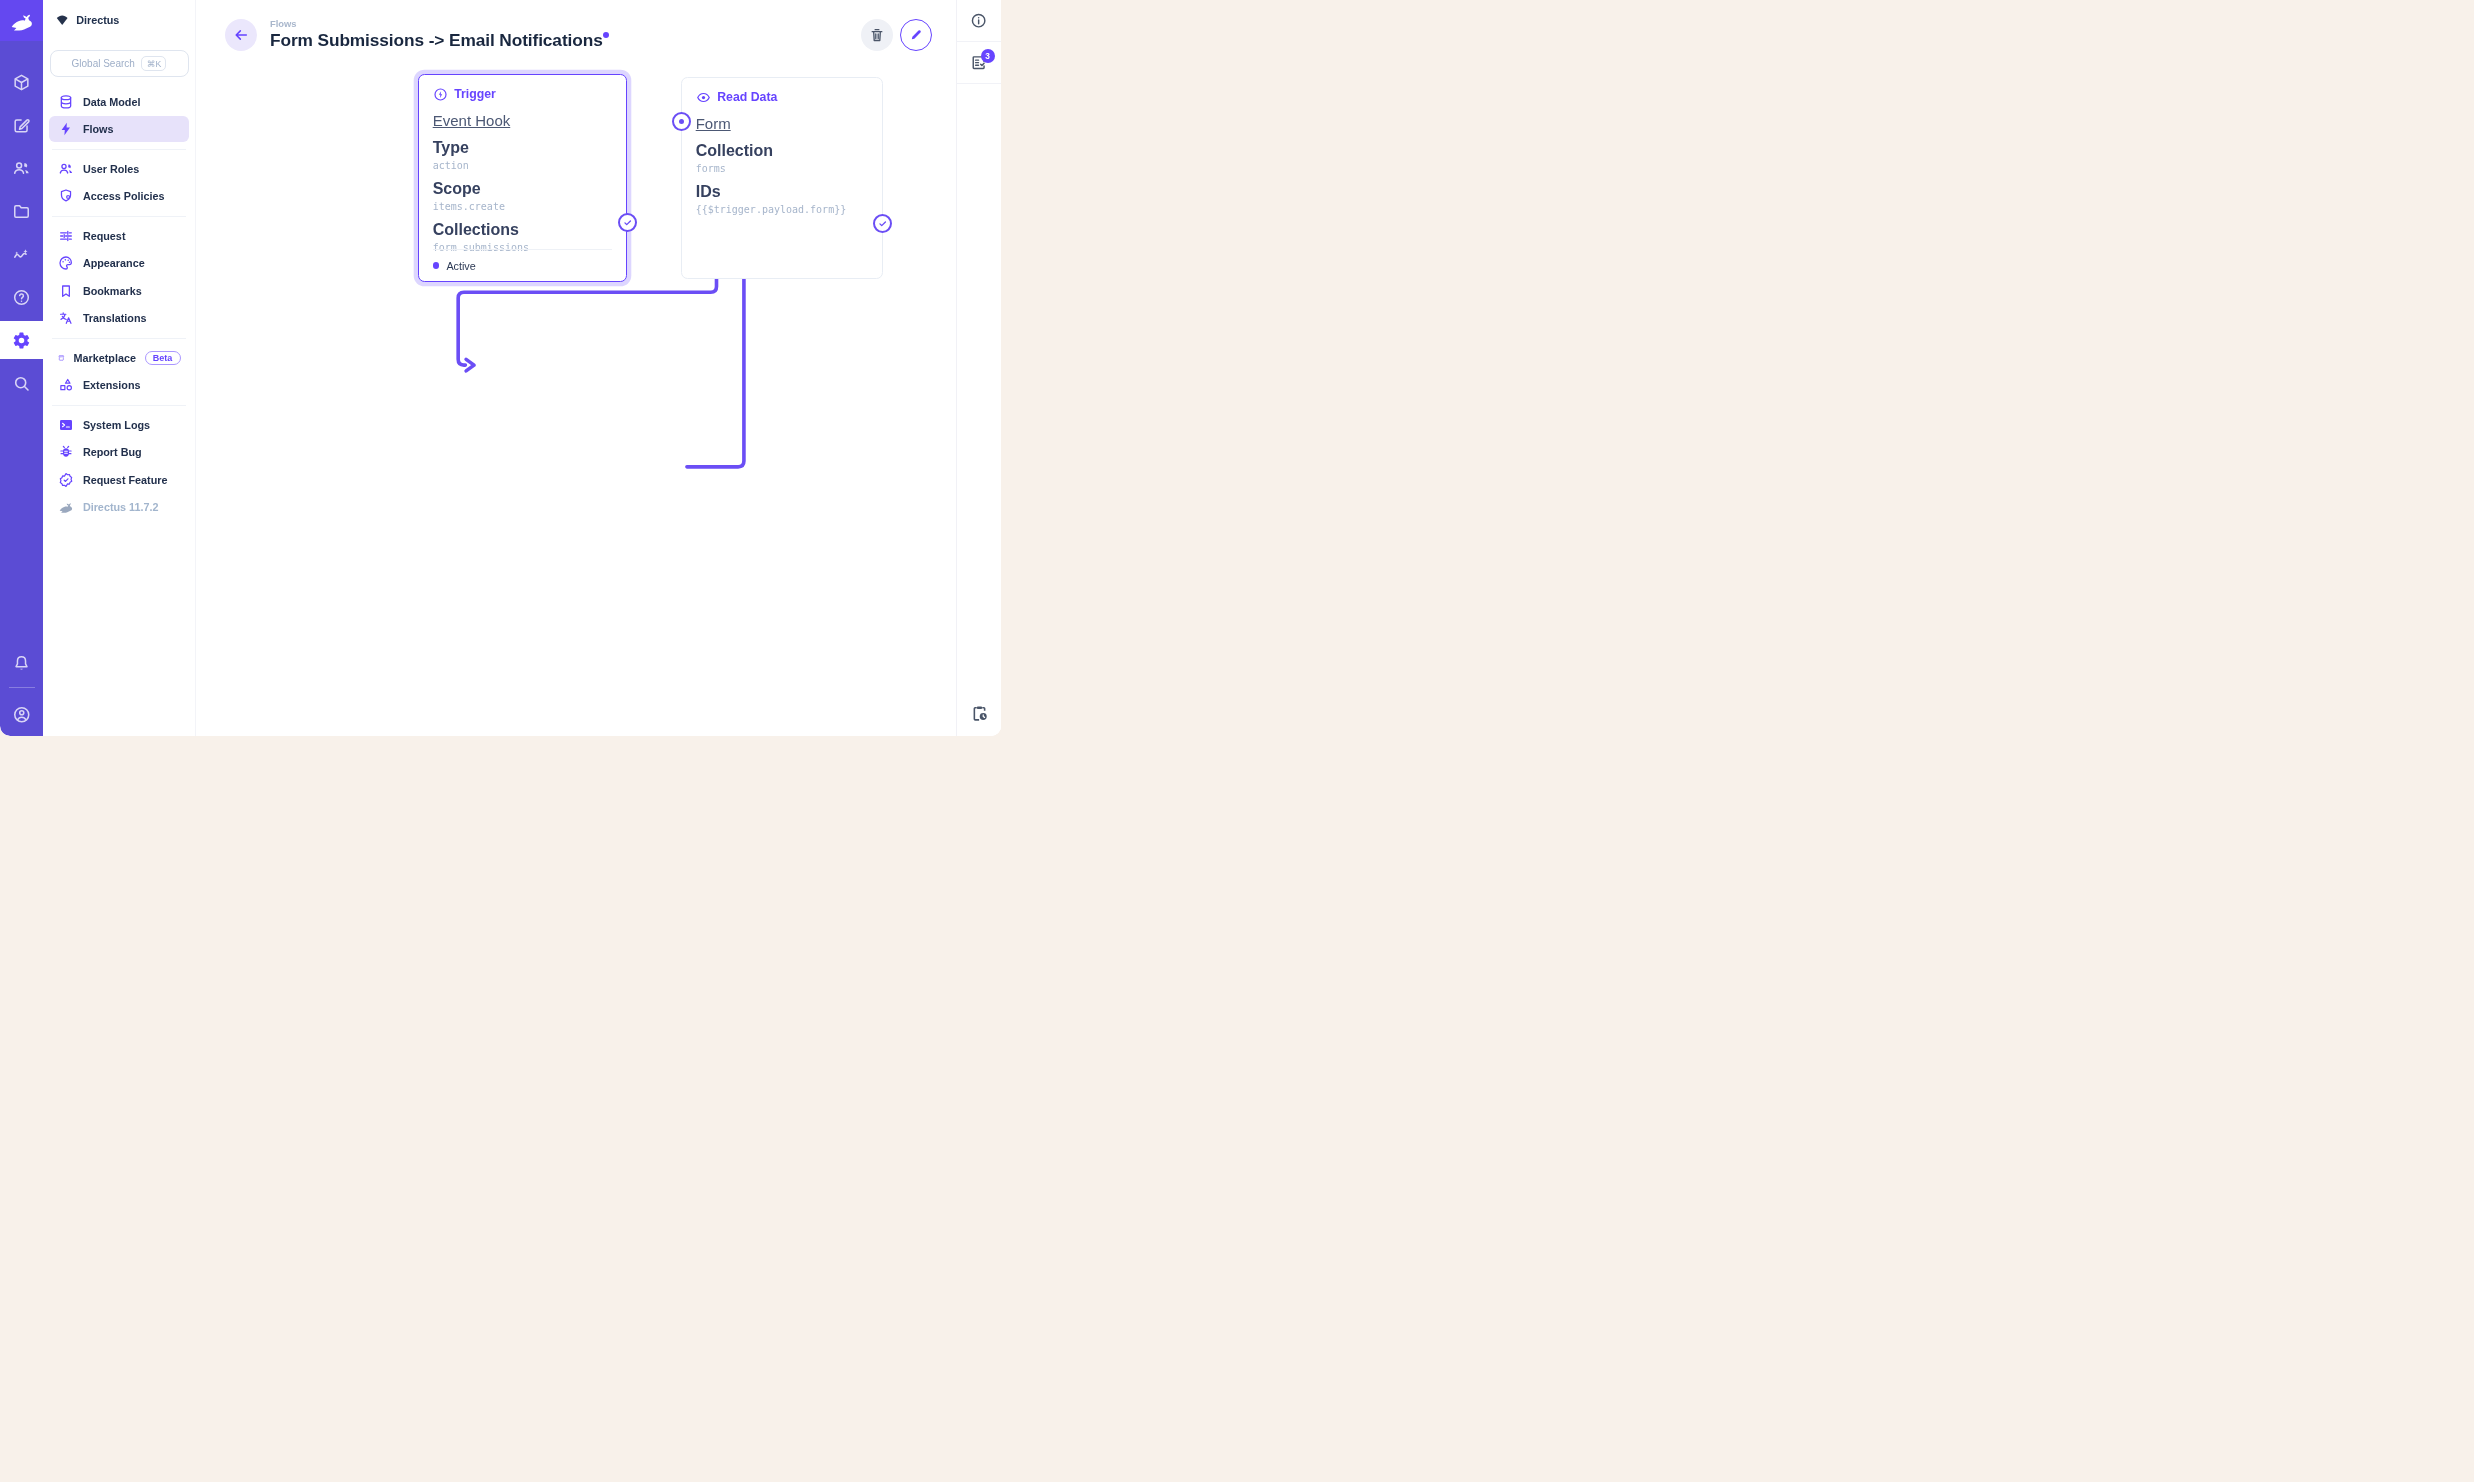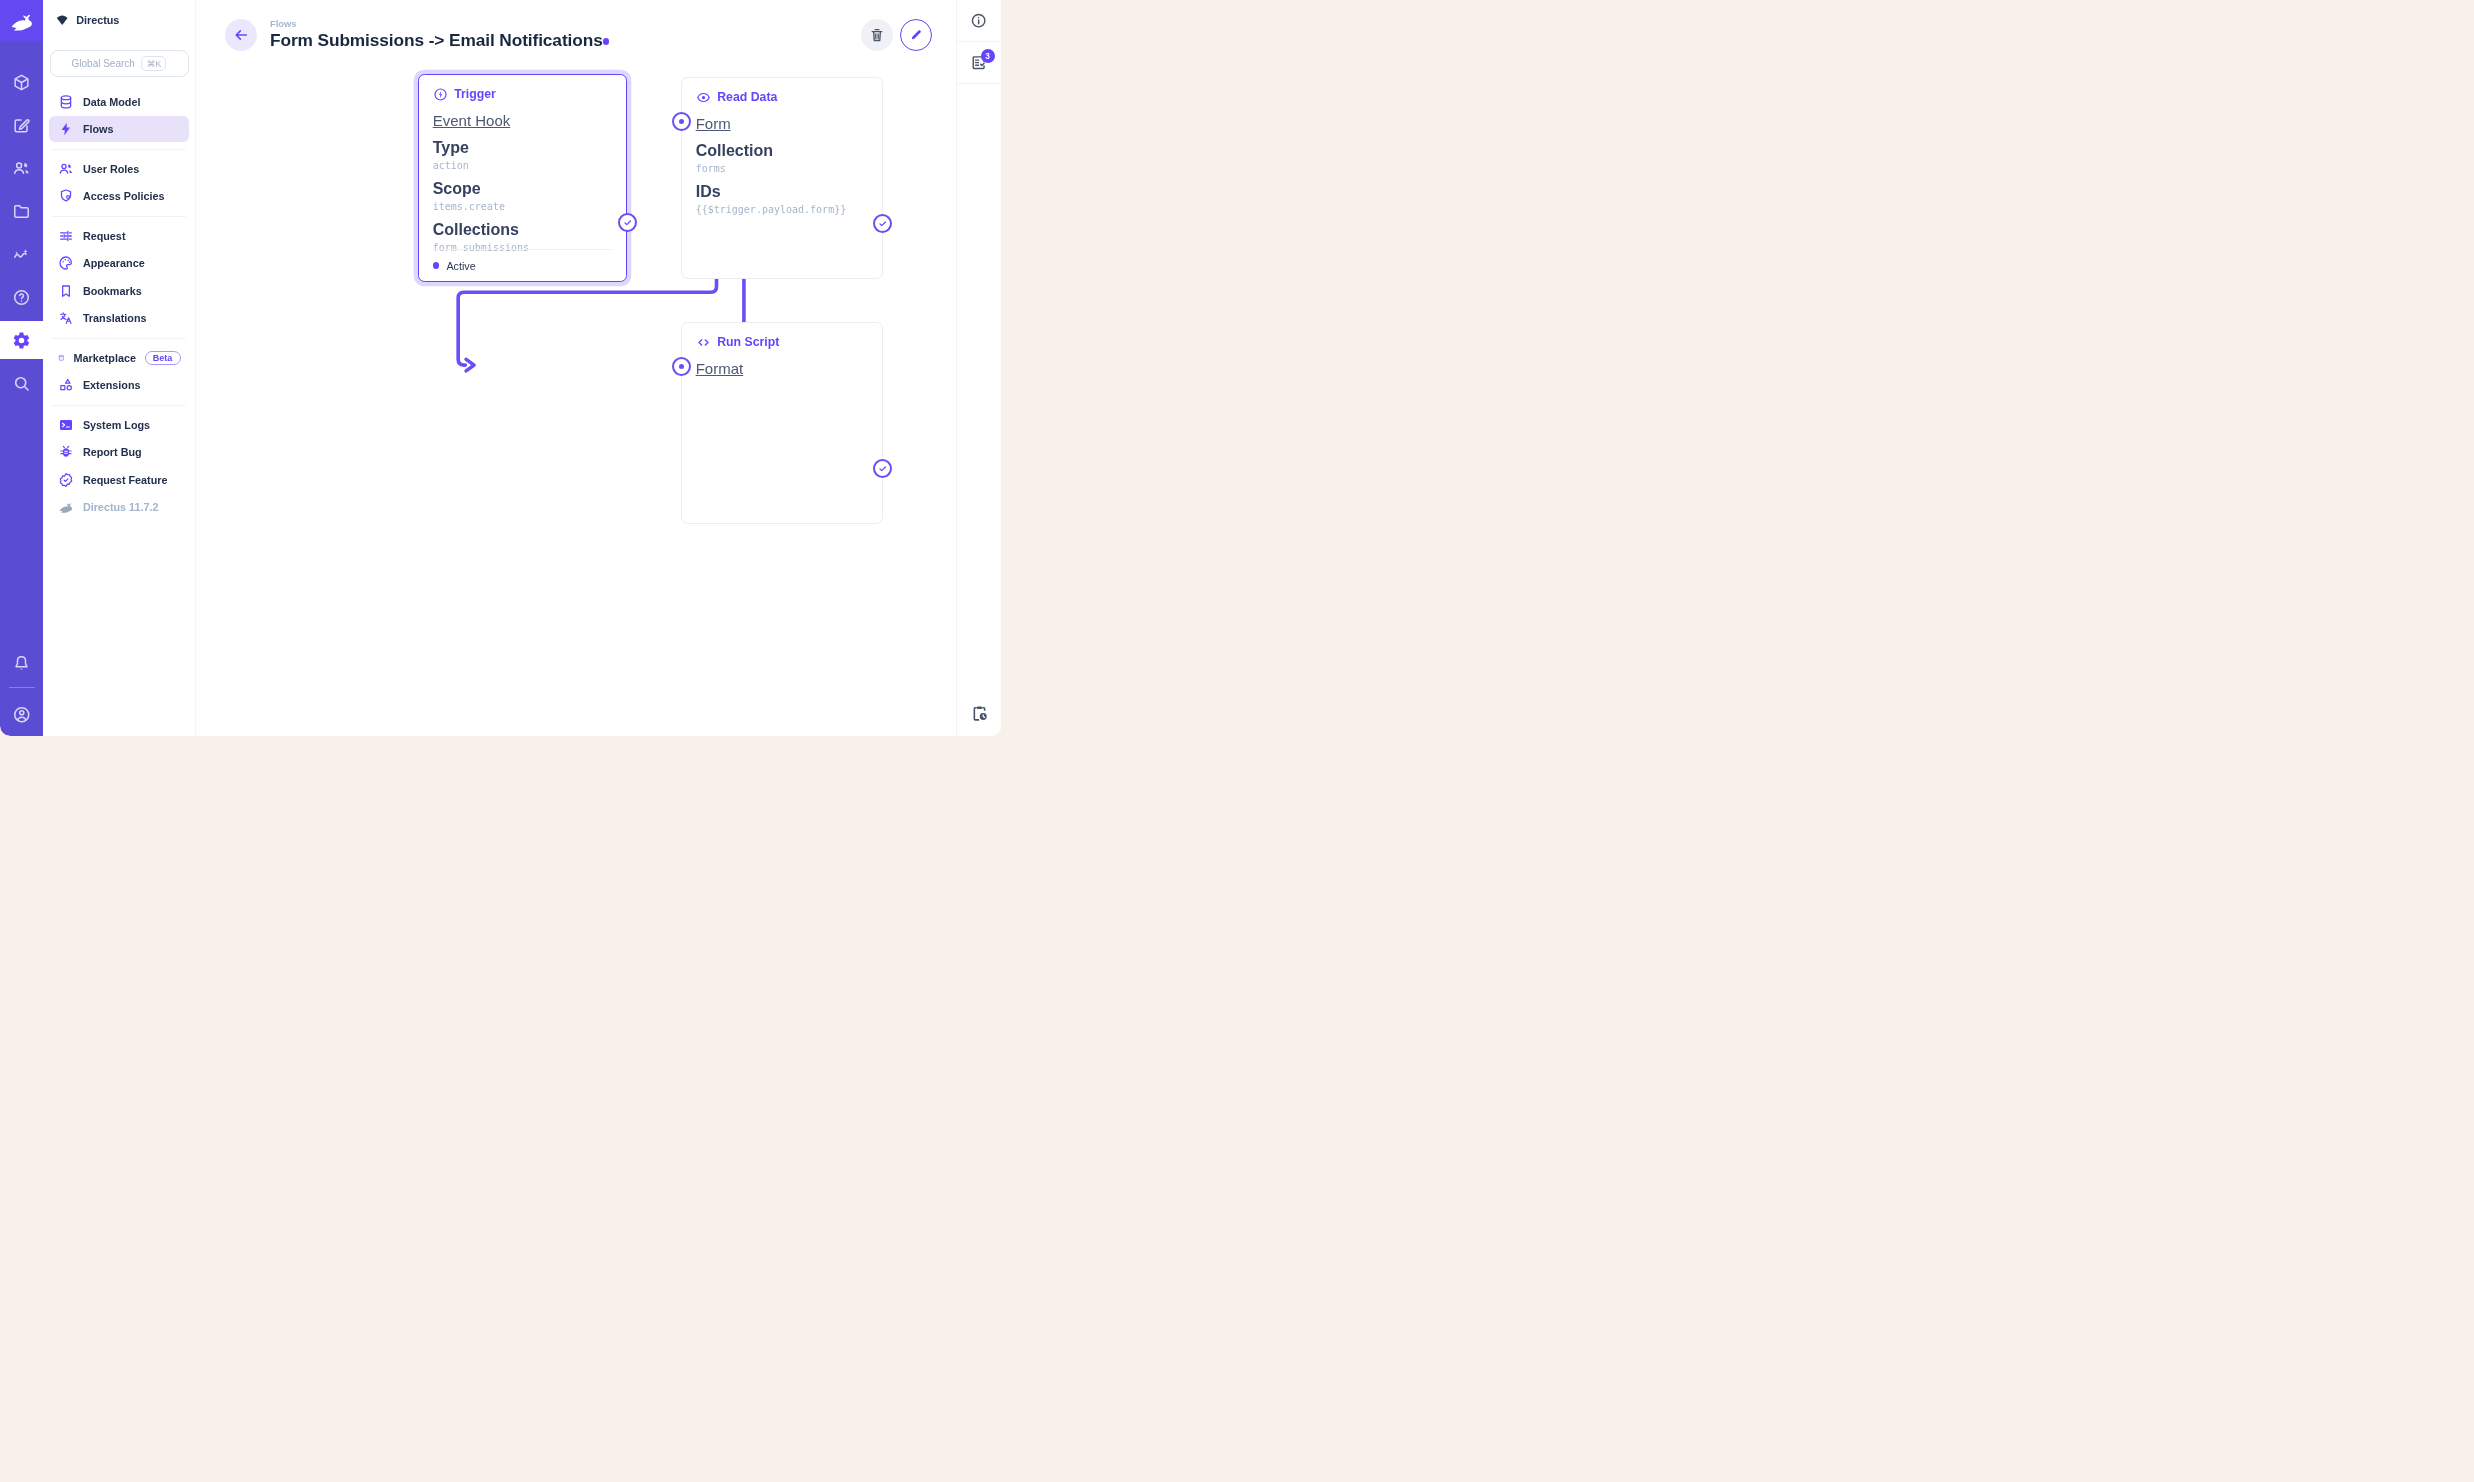--- a/index.html
+++ b/index.html
@@ -46,21 +46,21 @@
   .beta-badge { margin-left:auto; margin-right:8.7px; font-size:9px; font-weight:700; color:#6644FF;
                 border:1.1px solid #A röd; border:1.1px solid #AB97FF; border-radius:8.7px; padding:1.4px 7.2px; }
 
   
   .main { position:absolute; left:196px; top:0; right:0; bottom:0; background:#fff; }
   .page-header { position:absolute; left:0; top:0; right:45px; height:69px; display:flex; align-items:center; z-index:10; }
   .back-btn { width:32px; height:32px; border-radius:50%; background:#EBE7FC; margin-left:29px;
               display:flex; align-items:center; justify-content:center; cursor:pointer; flex:none; }
   .title-block { margin-left:13px; }
   .breadcrumb { font-size:9.4px; font-weight:600; color:#A9B7CC; margin-bottom:1.4px; }
-  .title-row { display:flex; align-items:center; gap:0; }
+  .title-row { display:flex; gap:0; }
   .page-title { font-size:17.3px; font-weight:800; color:#19273F; letter-spacing:-0.1px; white-space:nowrap; }
   .title-dot { width:6.5px; height:6.5px; border-radius:50%; background:#6644FF; margin-top:1.4px; }
   .header-actions { margin-left:auto; margin-right:24px; display:flex; gap:7.2px; }
   .icon-btn { width:32px; height:32px; border-radius:50%; display:flex; align-items:center;
               justify-content:center; cursor:pointer; }
   .icon-btn.gray { background:#EFF1F6; }
   .icon-btn.accent { background:#fff; border:1.4px solid #6644FF; }
 
   
   .right-bar { position:absolute; right:0; top:0; bottom:0; width:45px; background:#fff;
@@ -367,35 +367,20 @@
         <div class="f-label">IDs</div>
         <div class="f-value">{{$trigger.payload.form}}</div>
         <div class="port in port-in-pos"></div>
         <div class="port out port-out-pos">
           <svg width="9.4" height="9.4" viewBox="0 0 24 24" fill="none" stroke="#6B4EF5" stroke-width="3.4" stroke-linecap="round" stroke-linejoin="round">
                 <path d="M5 12.5l4.5 4.5L19 7.5"></path>
               </svg>
         </div>
       </div>
 
-      <div class="node" style="left:485px; top:322px;">
-        <div class="node-title">
-          <svg width="15" height="15" viewBox="0 0 24 24" fill="none" stroke="#6644FF" stroke-width="2.3" stroke-linecap="round" stroke-linejoin="round">
-            <path d="M9 8l-4.2 4L9 16M15 8l4.2 4L15 16"></path>
-          </svg>
-          <span>Run Script</span>
-        </div>
-        <div class="row-muted">Format</div>
-        <div class="port in port-in-pos"></div>
-        <div class="port out port-out-pos">
-          <svg width="9.4" height="9.4" viewBox="0 0 24 24" fill="none" stroke="#6B4EF5" stroke-width="3.4" stroke-linecap="round" stroke-linejoin="round">
-                <path d="M5 12.5l4.5 4.5L19 7.5"></path>
-              </svg>
-        </div>
-      </div>
 
 
     </div>
 
     <div class="page-header">
       <div class="back-btn">
         <svg width="16" height="16" viewBox="0 0 24 24" fill="none" stroke="#6644FF" stroke-width="2.3" stroke-linecap="round" stroke-linejoin="round">
           <path d="M20 12H5.5M11 5.8L4.8 12l6.2 6.2"></path>
         </svg>
       </div>

